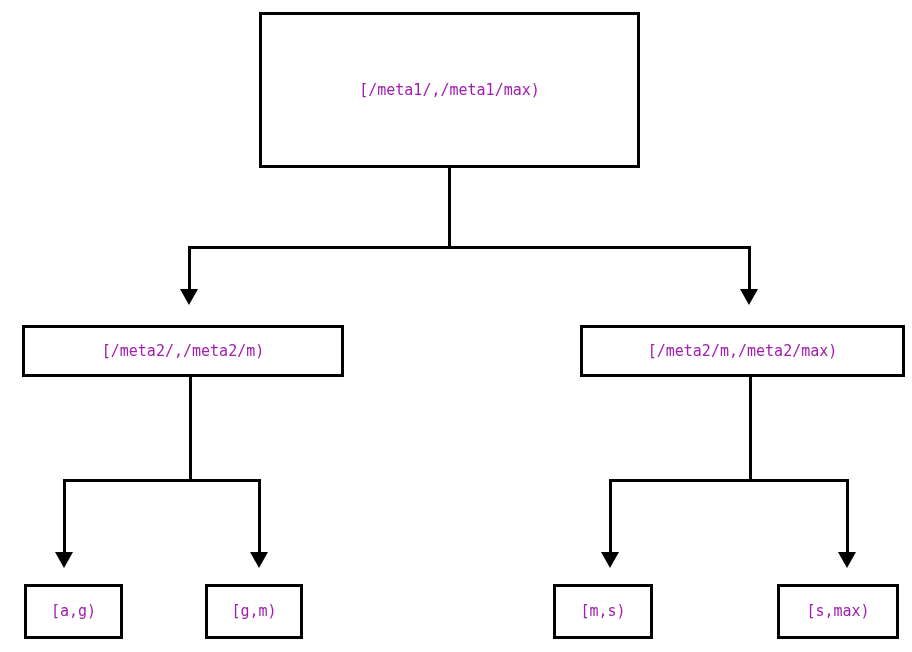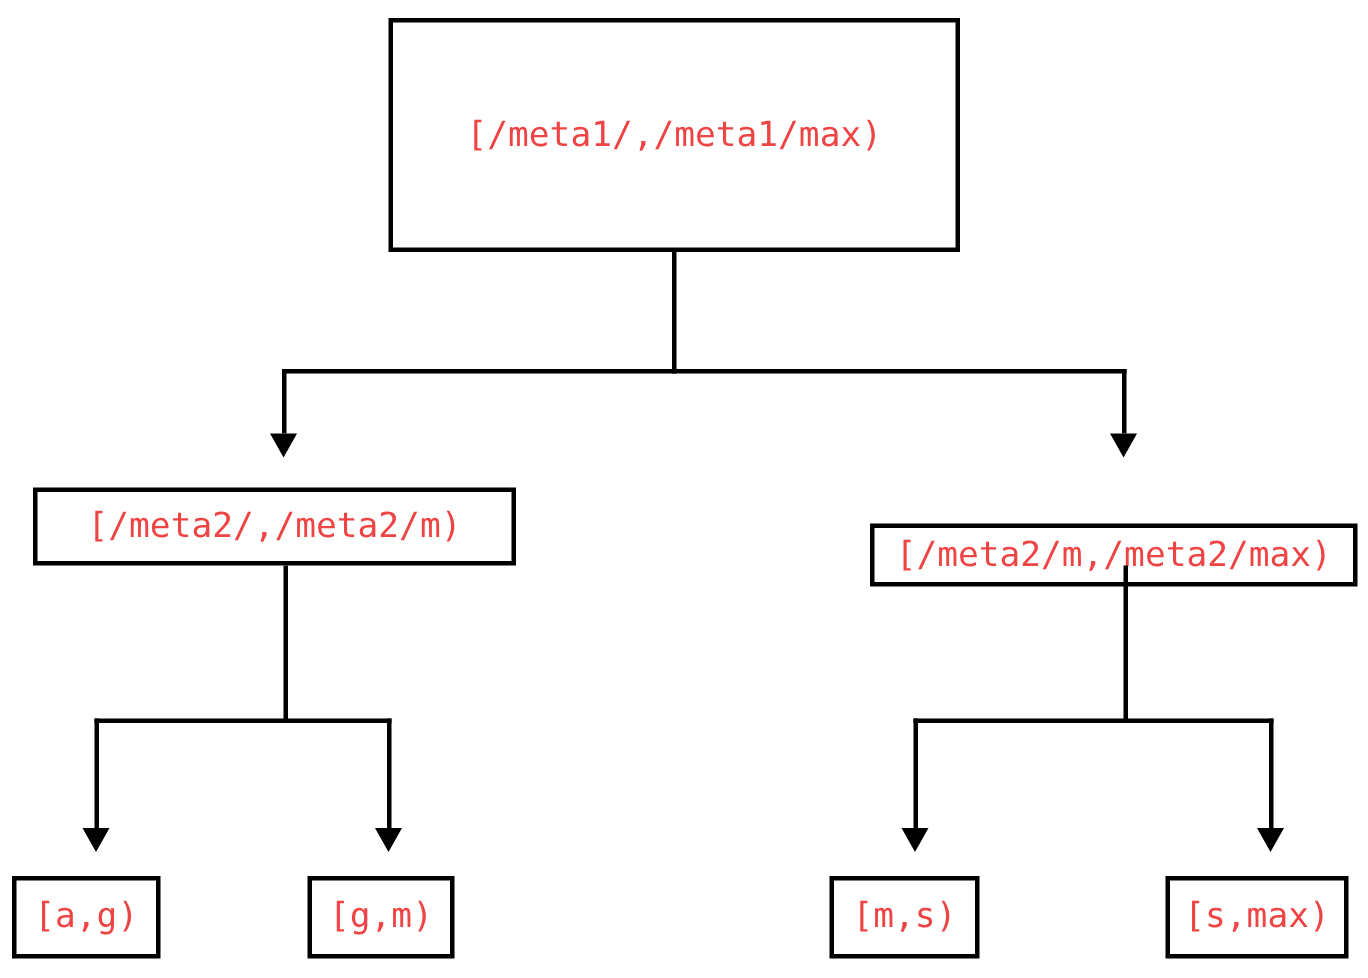--- a/index.html
+++ b/index.html
@@ -27,47 +27,46 @@
     justify-content: center;
     color: #000000;
     font-family: "DejaVu Sans Mono", monospace;
     font-size: 23px;
     line-height: 1;
     letter-spacing: 0;
     white-space: pre;
   }
   .node-label {
     font-family: "DejaVu Sans Mono", monospace;
-    font-size: 23px;
-    color: #ef4444;
+    font-size: 15px;
+    color: #a21caf;
     white-space: pre;
   }
   
   #node-root {
     left: 259px;
     top: 12px;
     width: 381px;
     height: 156px;
   }
   
   #node-mid-left {
     left: 22px;
     top: 325px;
     width: 322px;
     height: 52px;
   }
   #node-mid-right {
     left: 580px;
     top: 325px;
     width: 325px;
-    height: 42px;
-    margin-top: 24px;
+    height: 52px;
   }
   
-  #node-leaf-0 { left: 8px;   top: 584px; width: 99px;  height: 55px; }
+  #node-leaf-0 { left: 24px;   top: 584px; width: 99px;  height: 55px; }
   #node-leaf-1 { left: 205px; top: 584px; width: 98px;  height: 55px; text-align: center; }
   #node-leaf-2 { left: 553px; top: 584px; width: 100px; height: 55px; }
   #node-leaf-3 { left: 777px; top: 584px; width: 122px; height: 55px; justify-content: center; }
 
   
   .edge-v {
     position: absolute;
     width: 3px;
     background: #000000;
   }

